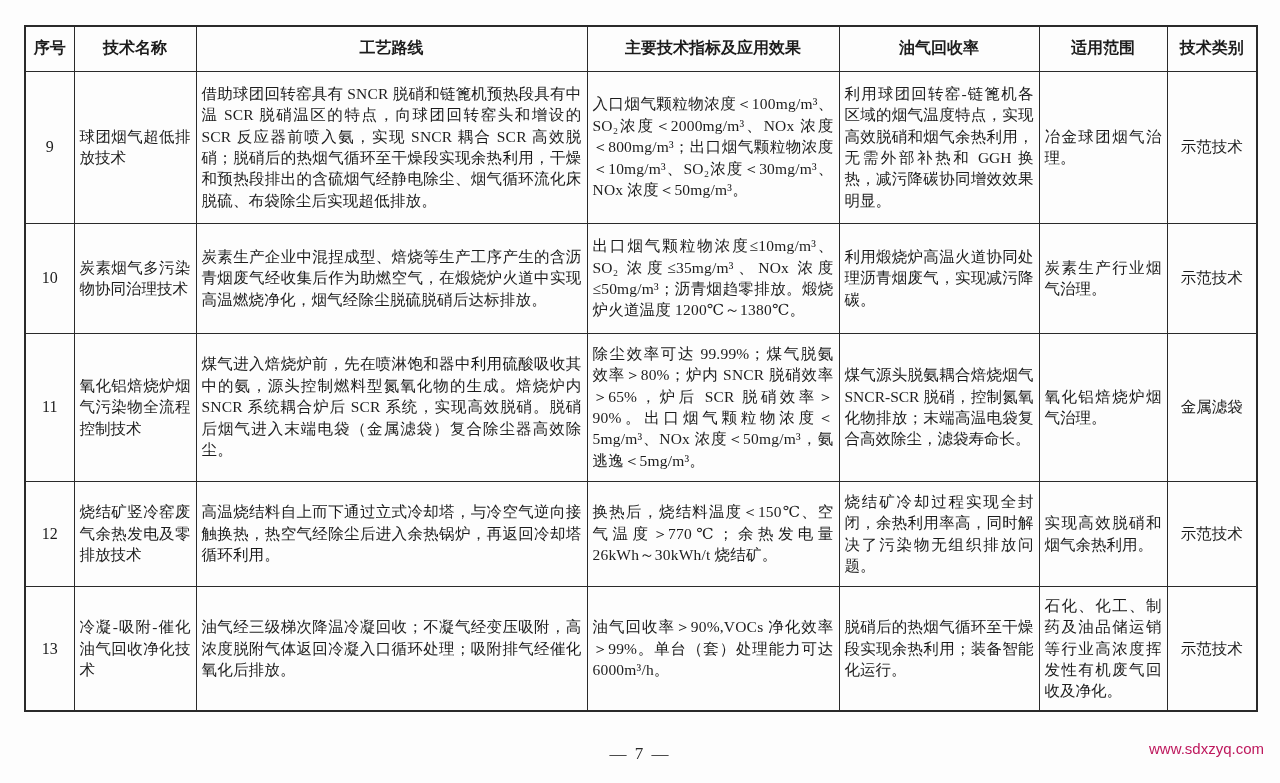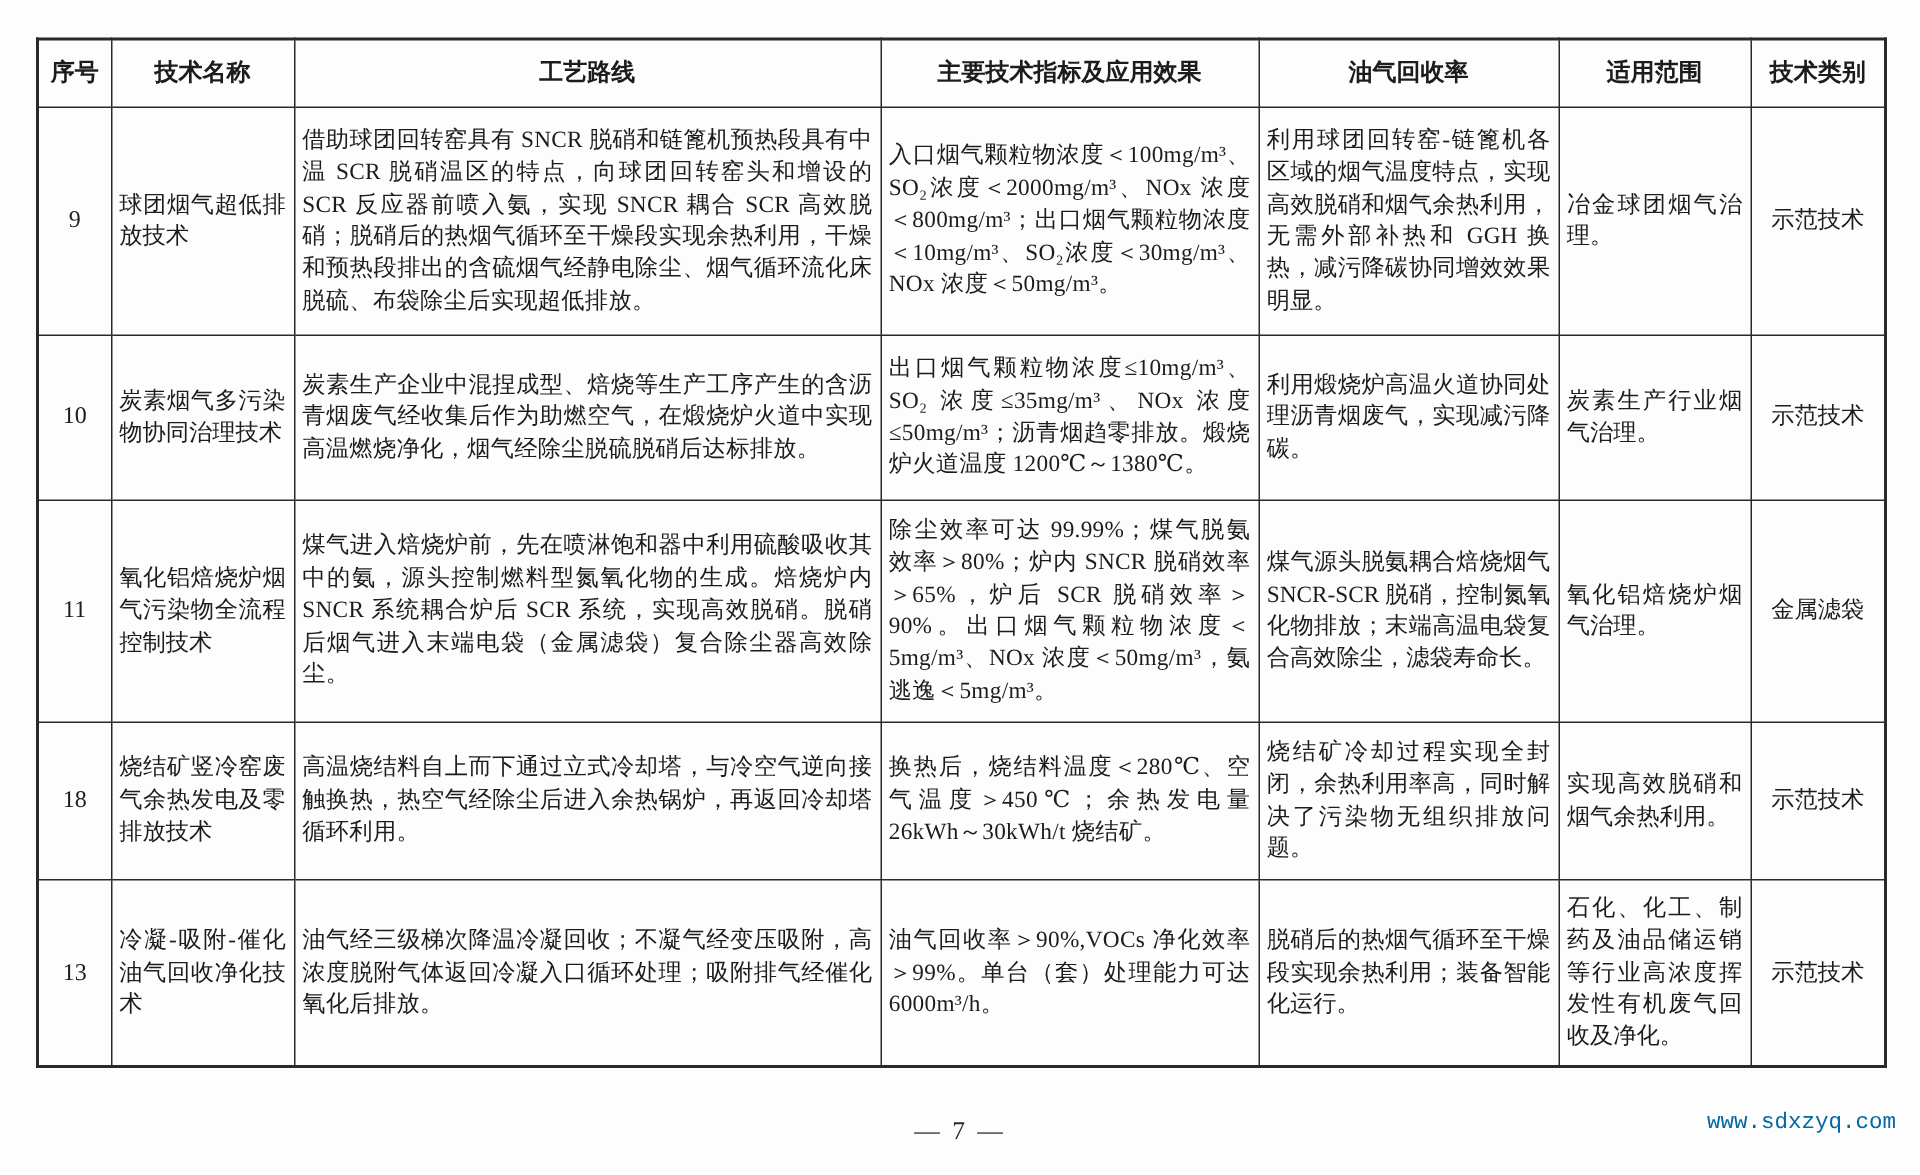--- a/index.html
+++ b/index.html
@@ -71,23 +71,23 @@
     text-align: center;
     font-size: 17px;
     color: #2a2a2a;
     letter-spacing: 2px;
     font-family: "Liberation Serif", "DejaVu Serif", serif;
   }
   .watermark {
     position: absolute;
     right: 16px;
     top: 740px;
-    font-family: Liberation Mono, monospace;
+    font-family: Liberation Sans, sans-serif;
     font-size: 15px;
-    color: #0369a1;
+    color: #be185d;
   }
 </style>
 </head>
 <body>
 
 <div class="page">
 
   <table class="tech-table">
     <colgroup>
       <col class="w-no">
@@ -131,24 +131,24 @@
       <tr>
         <td class="c-no">11</td>
         <td class="c-name">氧化铝焙烧炉烟气污染物全流程控制技术</td>
         <td class="c-proc">煤气进入焙烧炉前，先在喷淋饱和器中利用硫酸吸收其中的氨，源头控制燃料型氮氧化物的生成。焙烧炉内 SNCR 系统耦合炉后 SCR 系统，实现高效脱硝。脱硝后烟气进入末端电袋（金属滤袋）复合除尘器高效除尘。</td>
         <td class="c-ind">除尘效率可达 99.99%；煤气脱氨效率＞80%；炉内 SNCR 脱硝效率＞65%，炉后 SCR 脱硝效率＞90%。出口烟气颗粒物浓度＜5mg/m³、NOx 浓度＜50mg/m³，氨逃逸＜5mg/m³。</td>
         <td class="c-feat">煤气源头脱氨耦合焙烧烟气 SNCR-SCR 脱硝，控制氮氧化物排放；末端高温电袋复合高效除尘，滤袋寿命长。</td>
         <td class="c-scope">氧化铝焙烧炉烟气治理。</td>
         <td class="c-cat">金属滤袋</td>
       </tr>
       <tr>
-        <td class="c-no">18</td>
+        <td class="c-no">12</td>
         <td class="c-name">烧结矿竖冷窑废气余热发电及零排放技术</td>
         <td class="c-proc">高温烧结料自上而下通过立式冷却塔，与冷空气逆向接触换热，热空气经除尘后进入余热锅炉，再返回冷却塔循环利用。</td>
-        <td class="c-ind">换热后，烧结料温度＜280℃、空气温度＞450℃；余热发电量 26kWh～30kWh/t 烧结矿。</td>
+        <td class="c-ind">换热后，烧结料温度＜150℃、空气温度＞770℃；余热发电量 26kWh～30kWh/t 烧结矿。</td>
         <td class="c-feat">烧结矿冷却过程实现全封闭，余热利用率高，同时解决了污染物无组织排放问题。</td>
         <td class="c-scope">实现高效脱硝和烟气余热利用。</td>
         <td class="c-cat">示范技术</td>
       </tr>
       <tr>
         <td class="c-no">13</td>
         <td class="c-name">冷凝-吸附-催化油气回收净化技术</td>
         <td class="c-proc">油气经三级梯次降温冷凝回收；不凝气经变压吸附，高浓度脱附气体返回冷凝入口循环处理；吸附排气经催化氧化后排放。</td>
         <td class="c-ind">油气回收率＞90%,VOCs 净化效率＞99%。单台（套）处理能力可达 6000m³/h。</td>
         <td class="c-feat">脱硝后的热烟气循环至干燥段实现余热利用；装备智能化运行。</td>

